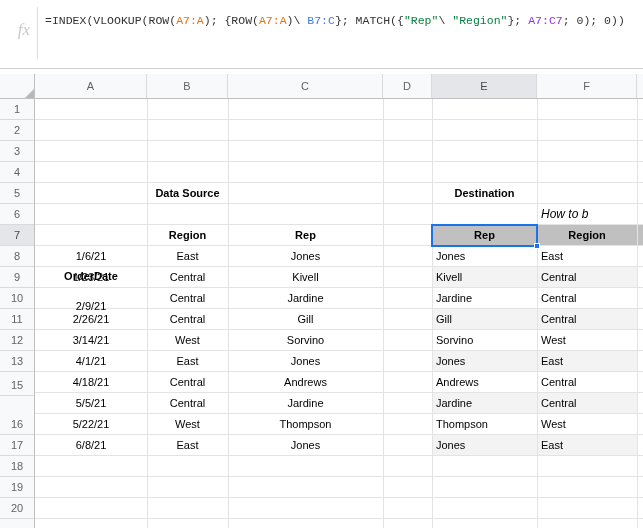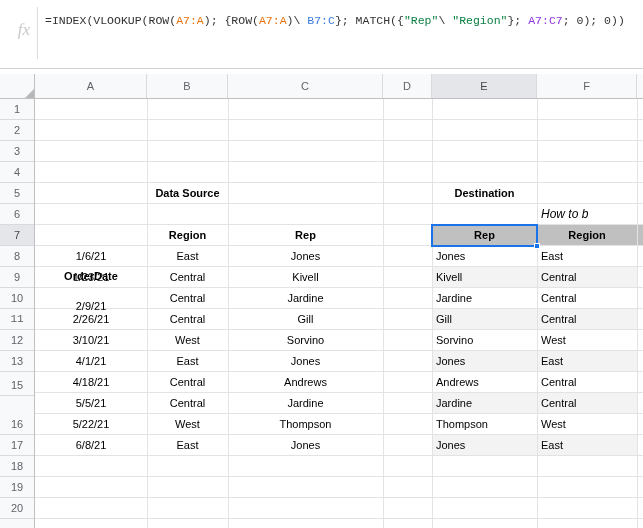--- a/index.html
+++ b/index.html
@@ -225,21 +225,21 @@
       <div class="row-head" style="top: 0px;">1</div>
       <div class="row-head" style="top: 21px;">2</div>
       <div class="row-head" style="top: 42px;">3</div>
       <div class="row-head" style="top: 63px;">4</div>
       <div class="row-head" style="top: 84px;">5</div>
       <div class="row-head" style="top: 105px;">6</div>
       <div class="row-head active" style="top: 126px;">7</div>
       <div class="row-head" style="top: 147px;">8</div>
       <div class="row-head" style="top: 168px;">9</div>
       <div class="row-head" style="top: 189px;">10</div>
-      <div class="row-head" style="top: 210px; font-family: Liberation Mono, monospace;">11</div>
+      <div class="row-head" style="top: 210px;">11</div>
       <div class="row-head" style="top: 231px;">12</div>
       <div class="row-head" style="top: 252px;">13</div>
       <div class="row-head" style="top: 273px;">14</div>
       <div class="row-head" style="top: 276px;">15</div>
       <div class="row-head" style="top: 315px;">16</div>
       <div class="row-head" style="top: 336px;">17</div>
       <div class="row-head" style="top: 357px;">18</div>
       <div class="row-head" style="top: 378px;">19</div>
       <div class="row-head" style="top: 399px;">20</div>
     </div>
@@ -293,21 +293,21 @@
         <div class="cell c" style="left: 197px; top: 147px; width: 147px;">Jones</div>
         <div class="cell c" style="left: 4px; top: 168px; width: 104px;">1/23/21</div>
         <div class="cell c" style="left: 116px; top: 168px; width: 73px;">Central</div>
         <div class="cell c" style="left: 197px; top: 168px; width: 147px;">Kivell</div>
         <div class="cell c" style="left: 4px; top: 189px; width: 104px; margin-top: 8px;">2/9/21</div>
         <div class="cell c" style="left: 116px; top: 189px; width: 73px;">Central</div>
         <div class="cell c" style="left: 197px; top: 189px; width: 147px;">Jardine</div>
         <div class="cell c" style="left: 4px; top: 210px; width: 104px;">2/26/21</div>
         <div class="cell c" style="left: 116px; top: 210px; width: 73px;">Central</div>
         <div class="cell c" style="left: 197px; top: 210px; width: 147px;">Gill</div>
-        <div class="cell c" style="left: 4px; top: 231px; width: 104px;">3/10/21</div>
+        <div class="cell c" style="left: 4px; top: 231px; width: 104px;">3/14/21</div>
         <div class="cell c" style="left: 116px; top: 231px; width: 73px;">West</div>
         <div class="cell c" style="left: 197px; top: 231px; width: 147px;">Sorvino</div>
         <div class="cell c" style="left: 4px; top: 252px; width: 104px;">4/1/21</div>
         <div class="cell c" style="left: 116px; top: 252px; width: 73px;">East</div>
         <div class="cell c" style="left: 197px; top: 252px; width: 147px;">Jones</div>
         <div class="cell c" style="left: 4px; top: 273px; width: 104px;">4/18/21</div>
         <div class="cell c" style="left: 116px; top: 273px; width: 73px;">Central</div>
         <div class="cell c" style="left: 197px; top: 273px; width: 147px;">Andrews</div>
         <div class="cell c" style="left: 4px; top: 294px; width: 104px;">5/5/21</div>
         <div class="cell c" style="left: 116px; top: 294px; width: 73px;">Central</div>

